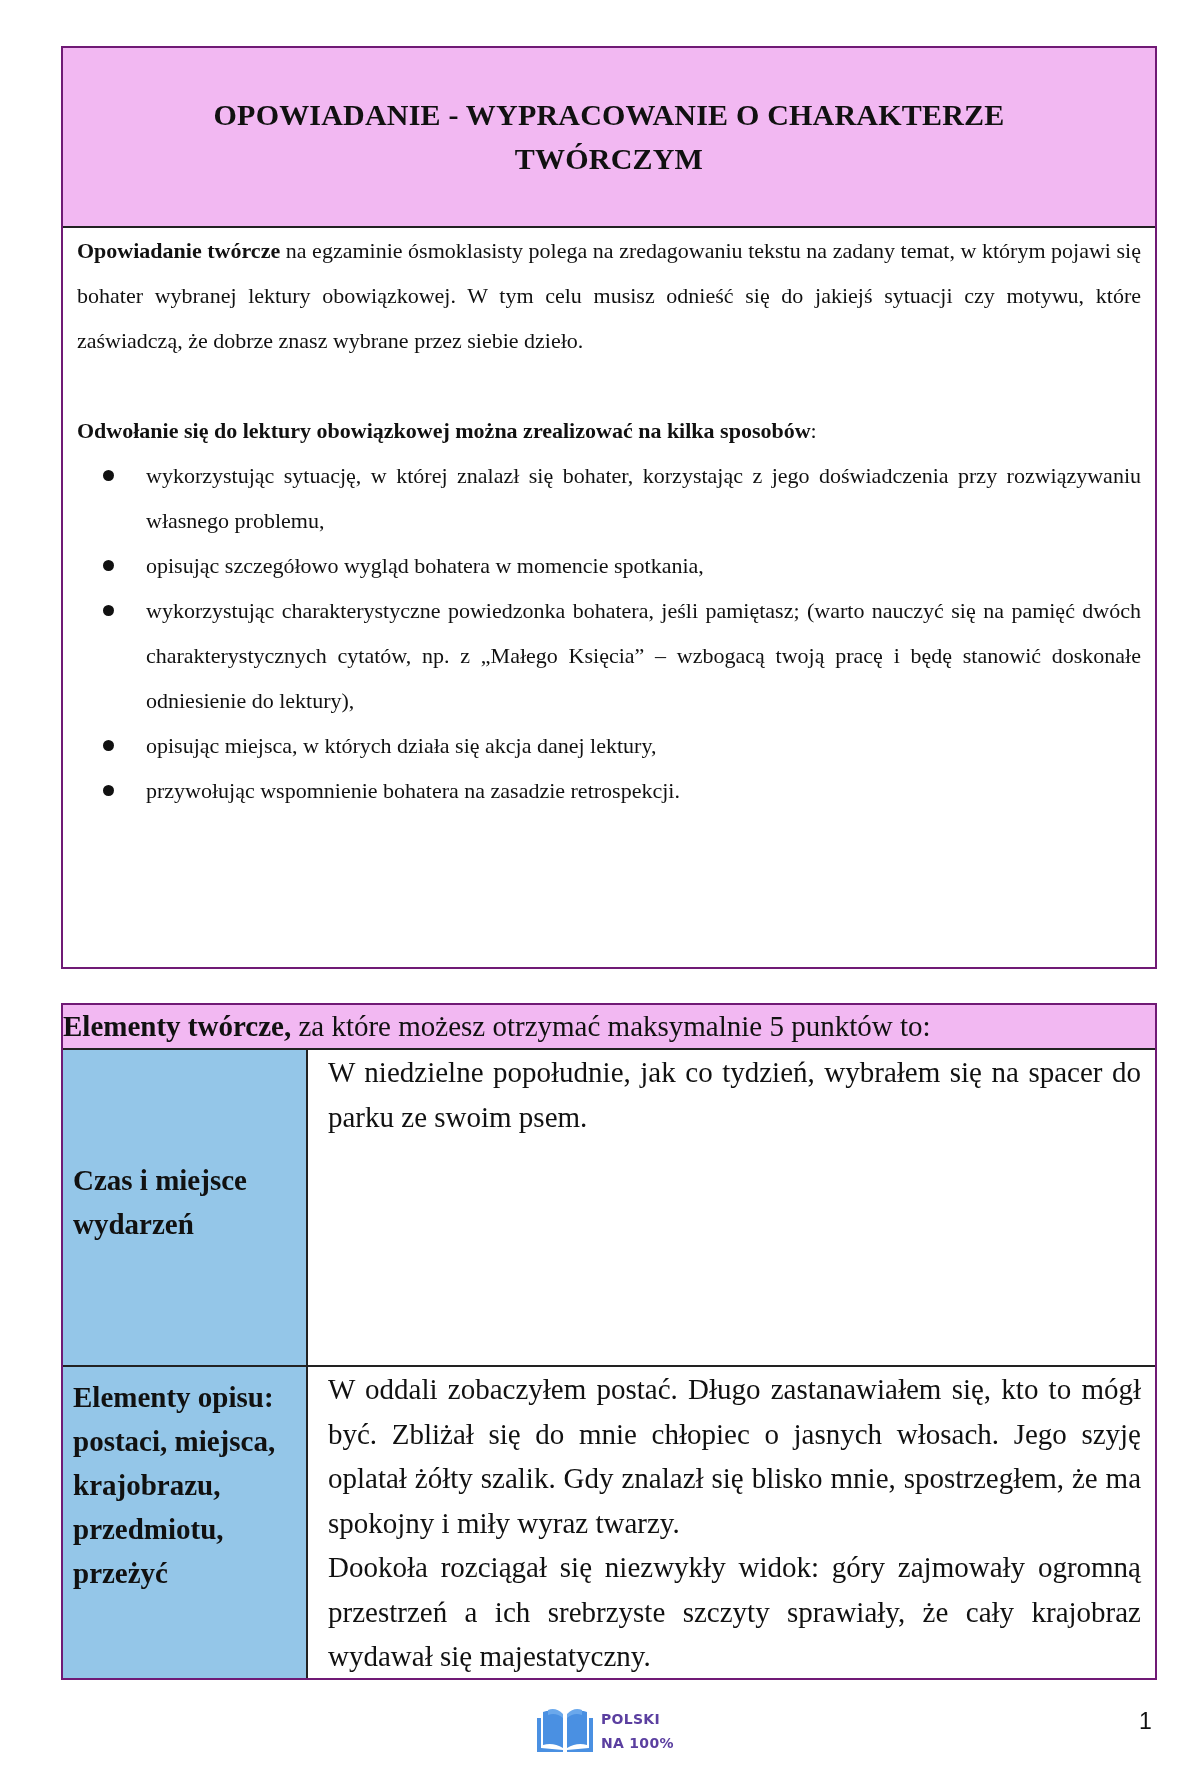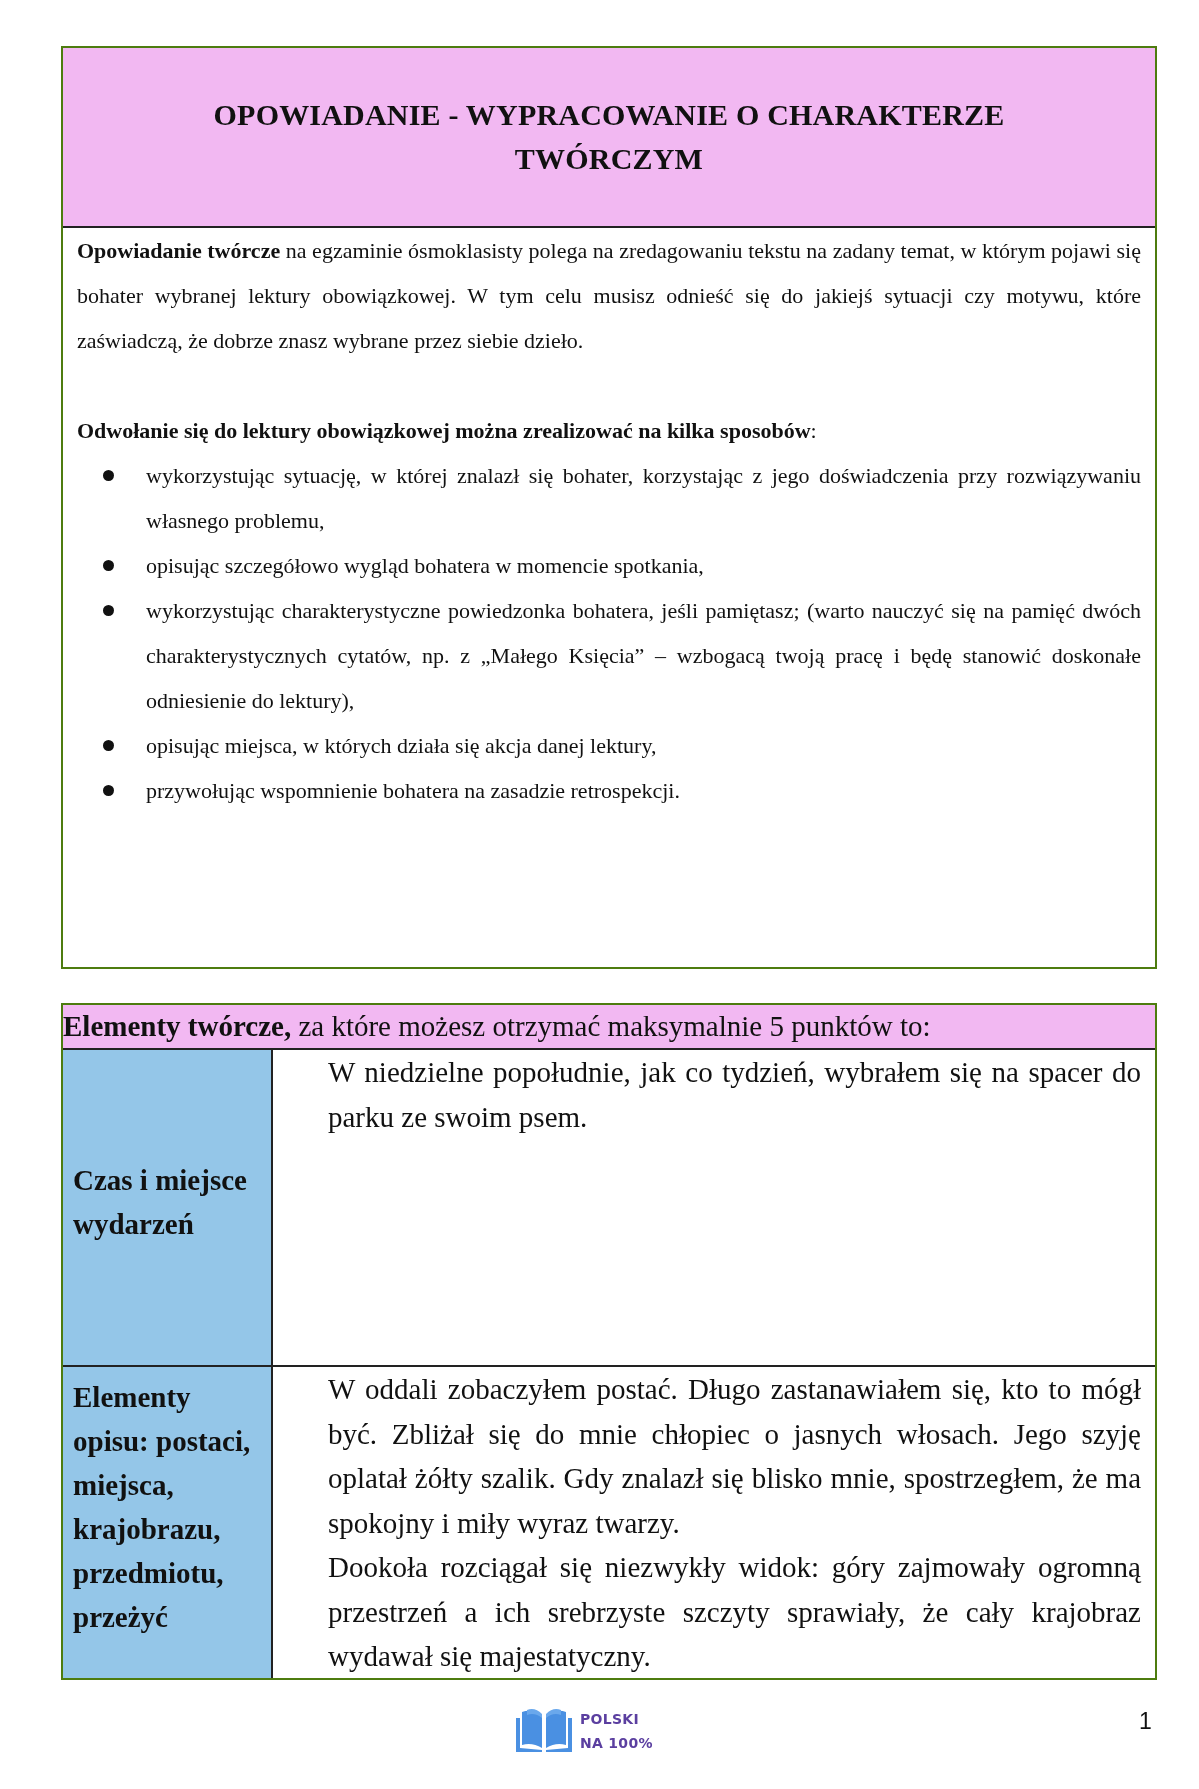--- a/index.html
+++ b/index.html
@@ -1,46 +1,46 @@
 <!DOCTYPE html>
 <html><head>
 <meta charset="utf-8">
 <style>
   html, body { margin:0; padding:0; background:#ffffff; }
   body { width:1199px; height:1789px; position:relative; overflow:hidden;
          font-family:"Liberation Serif", "DejaVu Serif", serif; color:#111; }
-  .box { position:absolute; border:2px solid #4d7c0f; box-sizing:border-box; }
+  .box { position:absolute; border:2px solid #701a75; box-sizing:border-box; }
   #box1 { left:61px; top:46px; width:1096px; height:923px; }
   .title-band { position:absolute; left:0; top:0; right:0; height:178px; background:#f2b8f2;
                 border-bottom:2px solid #222; display:flex; align-items:center; justify-content:center;
                 text-align:center; }
   .title-band h1 { margin:0; font-size:30px; font-weight:bold; line-height:44px; width:900px; letter-spacing:0.2px; }
   .body1 { position:absolute; left:14px; right:14px; top:180px; font-size:22px; line-height:45px; }
   .body1 p { margin:0; text-align:justify; }
   .gap { height:45px; }
   .body1 b { font-weight:bold; }
   ul.ways { list-style:none; margin:0; padding:0; }
   ul.ways li { position:relative; padding-left:69px; text-align:justify; }
   ul.ways li .dot { position:absolute; left:26px; top:17px; width:11px; height:11px; border-radius:50%; background:#111; }
 
   #box2 { left:61px; top:1003px; width:1096px; height:677px; }
   .hdr { position:absolute; left:0; right:0; top:0; height:45px; background:#f2b8f2; border-bottom:2px solid #222;
          font-size:29px; line-height:43px; box-sizing:border-box; white-space:nowrap; }
   .row { position:absolute; left:0; right:0; box-sizing:border-box; }
   #row1 { top:45px; height:317px; border-bottom:2px solid #222; }
   #row2 { top:362px; height:311px; }
-  .lab { position:absolute; left:0; top:0; bottom:0; width:210px; background:#94c6e8; border-right:2px solid #222;
+  .lab { position:absolute; left:0; top:0; bottom:0; width:245px; background:#94c6e8; border-right:2px solid #222;
          box-sizing:border-box; padding-left:10px; font-size:29px; font-weight:bold; line-height:44px; }
   #row1 .lab { display:flex; align-items:center; }
   #row1 .lab span { display:block; padding-bottom:12px; }
   #row2 .lab { padding-top:8px; }
   .cell { position:absolute; left:245px; right:0; top:0; bottom:0; padding:0 14px 0 20px; font-size:29px; line-height:44.5px; }
   .cell p { margin:0; text-align:justify; text-align-last:left; }
 
-  .logo { position:absolute; left:514px; top:1706px; width:150px; height:52px;text-decoration:underline; }
+  .logo { position:absolute; left:535px; top:1706px; width:150px; height:52px;text-decoration:underline; }
   .logo svg { position:absolute; left:0; top:0; }
   .logo .t1, .logo .t2 { position:absolute; left:66px; font-family:"DejaVu Sans", sans-serif; font-size:14px; color:#5b3fa0; font-weight:bold; letter-spacing:0.3px; }
   .logo .t1 { top:5px; }
   .logo .t2 { top:29px; }
   .pagenum { position:absolute; left:1139px; top:1708px; font-family:"Liberation Sans", sans-serif; font-size:23px; color:#111; }
 </style>
 </head>
 <body>
 
 <div id="box1" class="box">

